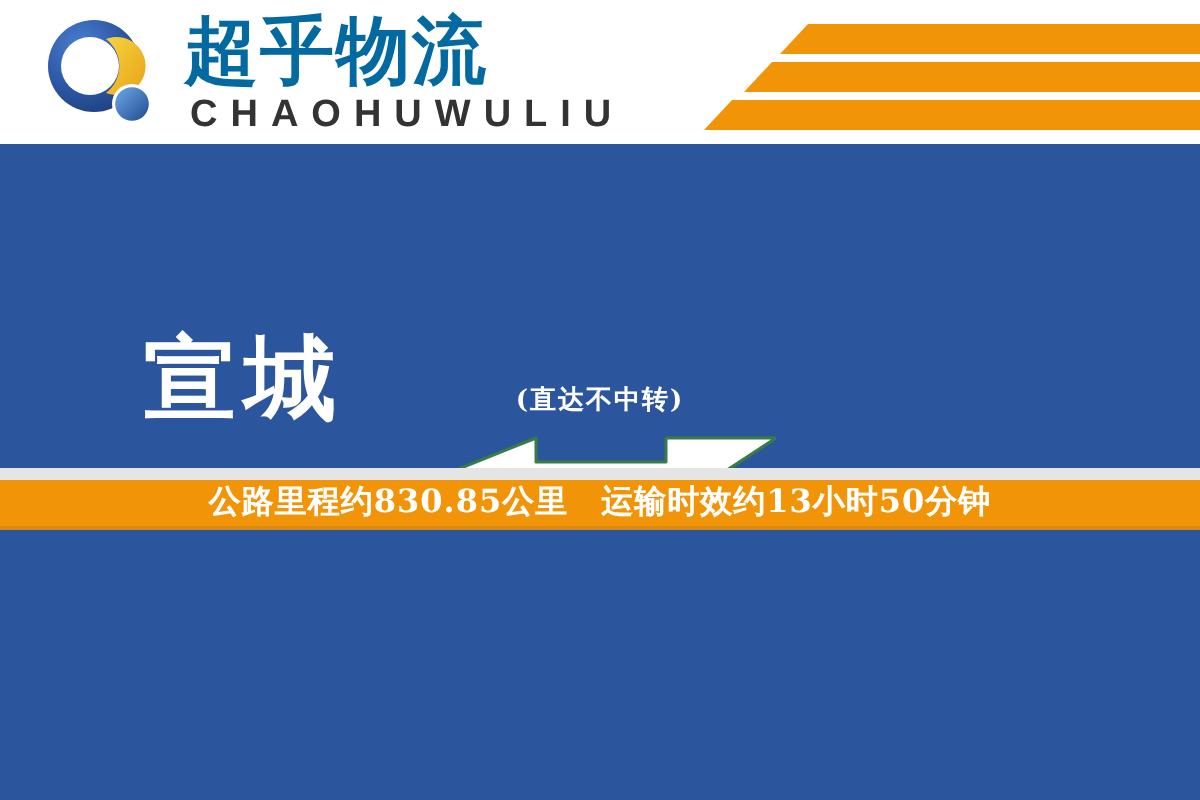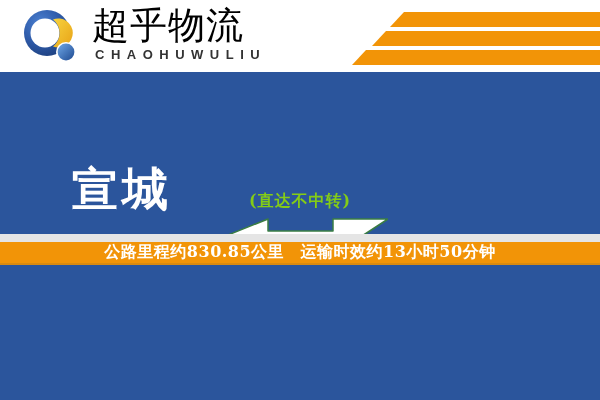--- a/index.html
+++ b/index.html
@@ -29,31 +29,31 @@
   #logo-mark {
     position: absolute;
     left: 22px; top: 8px;
     width: 58px; height: 58px;
   }
   #brand-name {
     position: absolute;
     left: 92px; top: 6px;
     font-family: "DejaVu Sans", "Liberation Sans", sans-serif;
     font-size: 37px;
-    font-weight: normal;
-    color: #000000;
+    font-weight: bold;
+    color: #0369a1;
     letter-spacing: 1px;
     line-height: 40px;
     white-space: nowrap;
   }
   #brand-pinyin {
     position: absolute;
     left: 95px; top: 47px;
     font-family: "Liberation Sans", sans-serif;
-    font-size: 13px;
+    font-size: 19px;
     font-weight: bold;
     color: #333333;
     letter-spacing: 6.5px;
     white-space: nowrap;
   }
   .stripe {
     position: absolute;
     height: 15px;
     background: #f29407;
   }
@@ -90,23 +90,23 @@
   }
   #city-origin { left: 72px; }
   #city-destination { left: 386px; }
 
   #direct-note {
     position: absolute;
     left: 0; top: 119px;
     width: 600px;
     text-align: center;
     font-family: "DejaVu Serif", "Liberation Serif", serif;
-    font-size: 16px;
-    font-weight: bold;
-    color: #84cc16;
+    font-size: 13px;
+    font-weight: bold;
+    color: #ffffff;
     letter-spacing: 1px;
     white-space: nowrap;
   }
   #roundtrip-note {
     position: absolute;
     left: 0; top: 191px;
     width: 600px;
     text-align: center;
     font-family: "DejaVu Serif", "Liberation Serif", serif;
     font-size: 16px;
@@ -120,21 +120,21 @@
     left: 213px; top: 145px;
     width: 175px; height: 40px;
   }
 
   
   #info-bar {
     position: absolute;
     left: 0; top: 234px;
     width: 600px; height: 31px;
     background: #f29407;
-    border-top: 8px solid #e5e5e5;
+    border-top: 6px solid #e5e5e5;
     border-bottom: 2px solid #d98a10;
     box-sizing: border-box;
     display: flex;
     align-items: center;
     justify-content: center;
   }
   #info-text {
     font-family: "DejaVu Serif", "Liberation Serif", serif;
     font-size: 16px;
     font-weight: bold;

